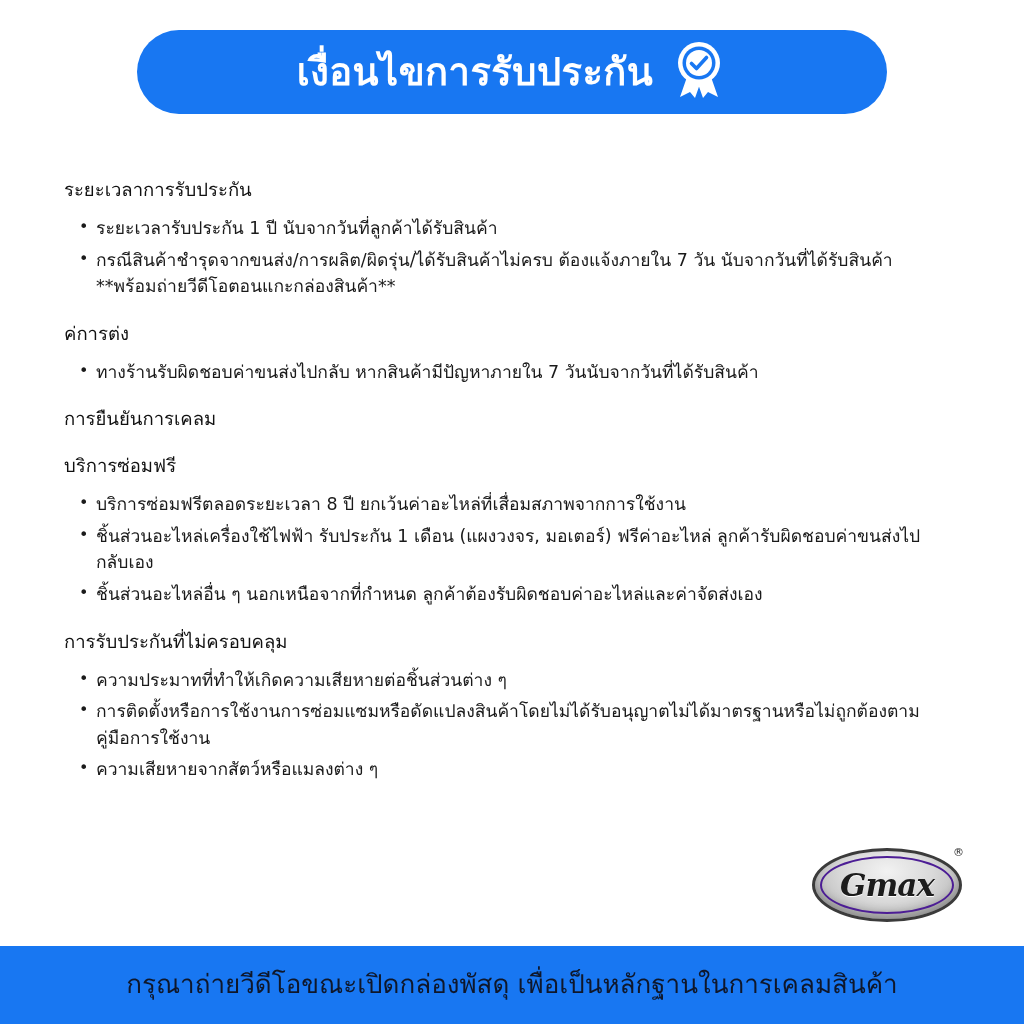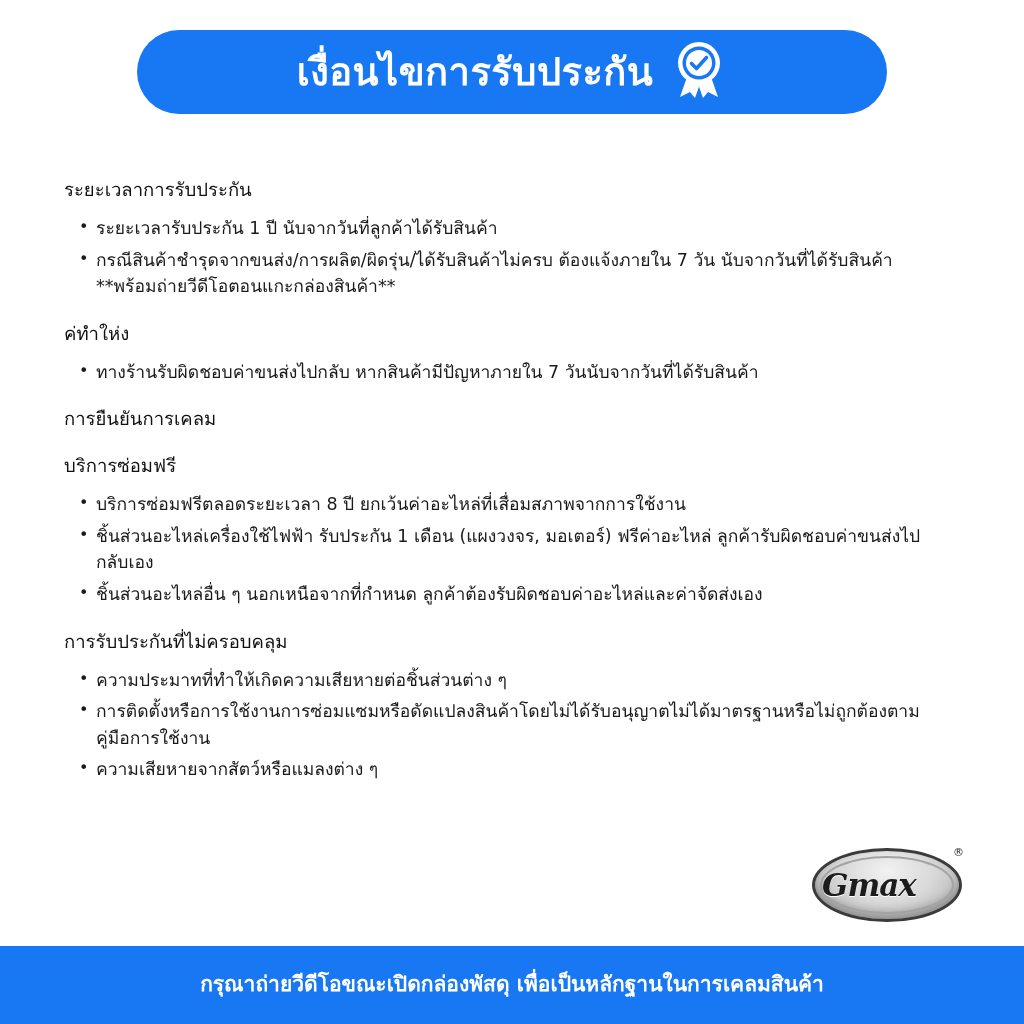--- a/index.html
+++ b/index.html
@@ -112,23 +112,24 @@
     border: 3px solid #3b3b3b;
     box-shadow: inset 0 -6px 10px rgba(0,0,0,0.25);
   }
   .logo-inner {
     position: absolute;
     left: 8px;
     top: 8px;
     right: 8px;
     bottom: 8px;
     border-radius: 50%;
-    border: 2px solid #a3a3a3;
+    border: 2px solid #4c1d95;
     display: flex;
     align-items: center;
+    justify-content: center;
   }
   .logo-text {
     font-family: "DejaVu Serif", "Liberation Serif", serif;
     font-style: italic;
     font-weight: bold;
     font-size: 31px;
     color: #1c1c1c;
     letter-spacing: -1px;
     text-shadow: 0 1px 0 #ffffff;
   }
@@ -147,23 +148,23 @@
     left: 0;
     bottom: 0;
     width: 1024px;
     height: 78px;
     background: #1877f2;
     display: flex;
     align-items: center;
     justify-content: center;
   }
   .footer-text {
-    color: #ffffff;
-    font-size: 21px;
-    font-weight: bold;
+    color: #0f172a;
+    font-size: 26px;
+    font-weight: normal;
     line-height: 1.2;
     white-space: nowrap;
   }
 </style>
 </head>
 <body>
 
 <div class="page">
 
   <div class="header-wrap">
@@ -186,21 +187,21 @@
 
     <div class="section">
       <div class="section-title">ระยะเวลาการรับประกัน</div>
       <ul class="bullets">
         <li>ระยะเวลารับประกัน 1 ปี นับจากวันที่ลูกค้าได้รับสินค้า</li>
         <li>กรณีสินค้าชำรุดจากขนส่ง/การผลิต/ผิดรุ่น/ได้รับสินค้าไม่ครบ ต้องแจ้งภายใน 7 วัน นับจากวันที่ได้รับสินค้า **พร้อมถ่ายวีดีโอตอนแกะกล่องสินค้า**</li>
       </ul>
     </div>
 
     <div class="section">
-      <div class="section-title">ค่ทำให่ง</div>
+      <div class="section-title">ค่การต่ง</div>
       <ul class="bullets">
         <li>ทางร้านรับผิดชอบค่าขนส่งไปกลับ หากสินค้ามีปัญหาภายใน 7 วันนับจากวันที่ได้รับสินค้า</li>
       </ul>
     </div>
 
     <div class="section">
       <div class="section-title">การยืนยันการเคลม</div>
     </div>
 
     <div class="section">

